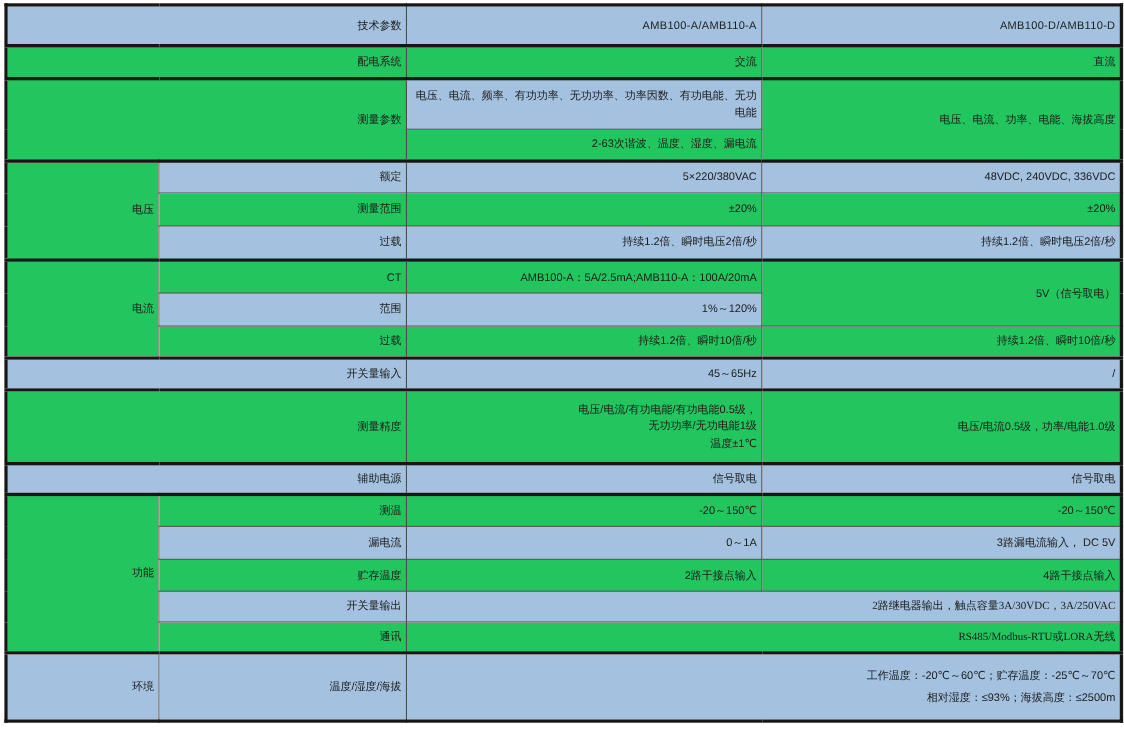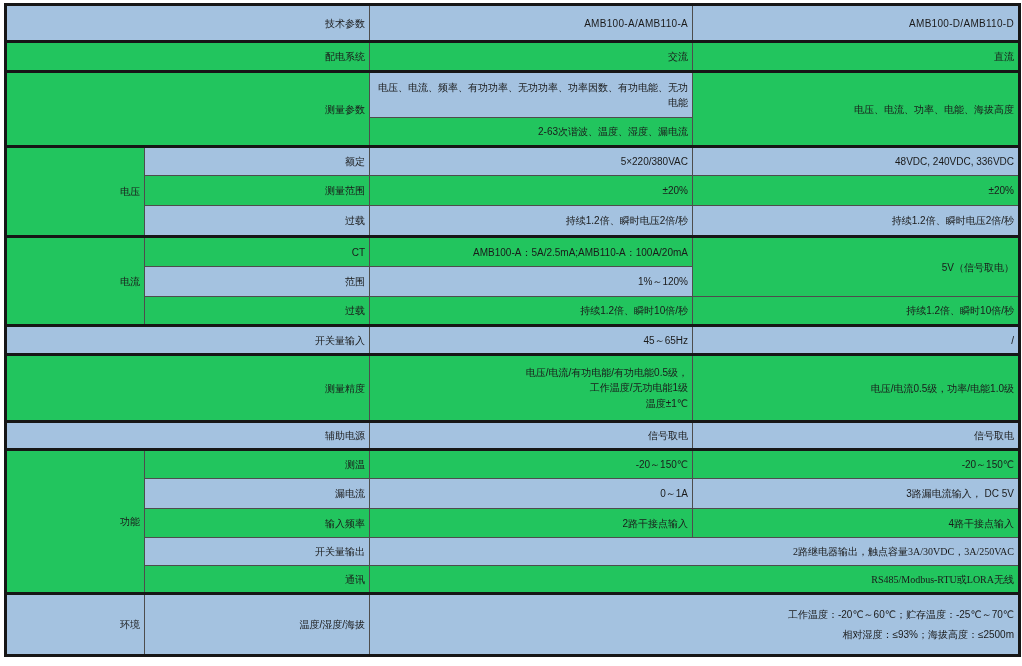--- a/index.html
+++ b/index.html
@@ -118,21 +118,21 @@
     <tr class="h29">
       <td colspan="2" class="blue tkb">开关量输入</td>
       <td class="blue tkb">45～65Hz</td>
       <td class="blue tkb">/</td>
     </tr>
 
     <tr class="h67">
       <td colspan="2" class="white tkb">测量精度</td>
       <td class="white tkb acc-lines">
         <div>电压/电流/有功电能/有功电能0.5级，</div>
-        <div>工作温度/无功电能1级</div>
+        <div>无功功率/无功电能1级</div>
         <div>温度±1℃</div>
       </td>
       <td class="white tkb">电压/电流0.5级，功率/电能1.0级</td>
     </tr>
 
     <tr class="h28">
       <td colspan="2" class="blue tkb">辅助电源</td>
       <td class="blue tkb">信号取电</td>
       <td class="blue tkb">信号取电</td>
     </tr>
@@ -142,21 +142,21 @@
       <td class="white">测温</td>
       <td class="white">-20～150℃</td>
       <td class="white">-20～150℃</td>
     </tr>
     <tr class="h30">
       <td class="blue">漏电流</td>
       <td class="blue">0～1A</td>
       <td class="blue">3路漏电流输入， DC 5V</td>
     </tr>
     <tr class="h29">
-      <td class="white">输入频率</td>
+      <td class="white">贮存温度</td>
       <td class="white">2路干接点输入</td>
       <td class="white">4路干接点输入</td>
     </tr>
     <tr class="h28">
       <td class="blue">开关量输出</td>
       <td colspan="2" class="blue">2路继电器输出，触点容量3A/30VDC，3A/250VAC</td>
     </tr>
     <tr class="h28">
       <td class="white tkb">通讯</td>
       <td colspan="2" class="white tkb">RS485/Modbus-RTU或LORA无线</td>

